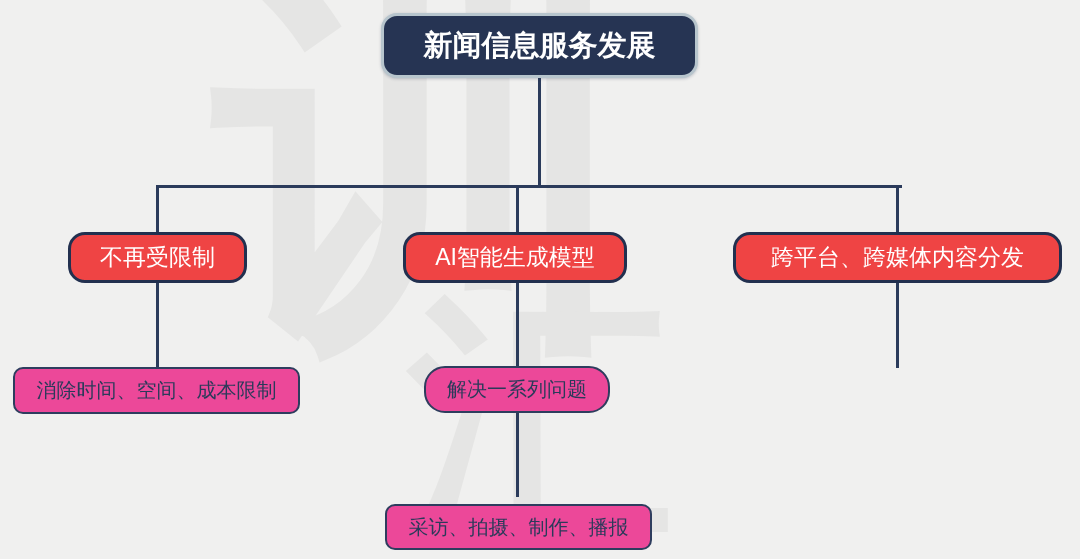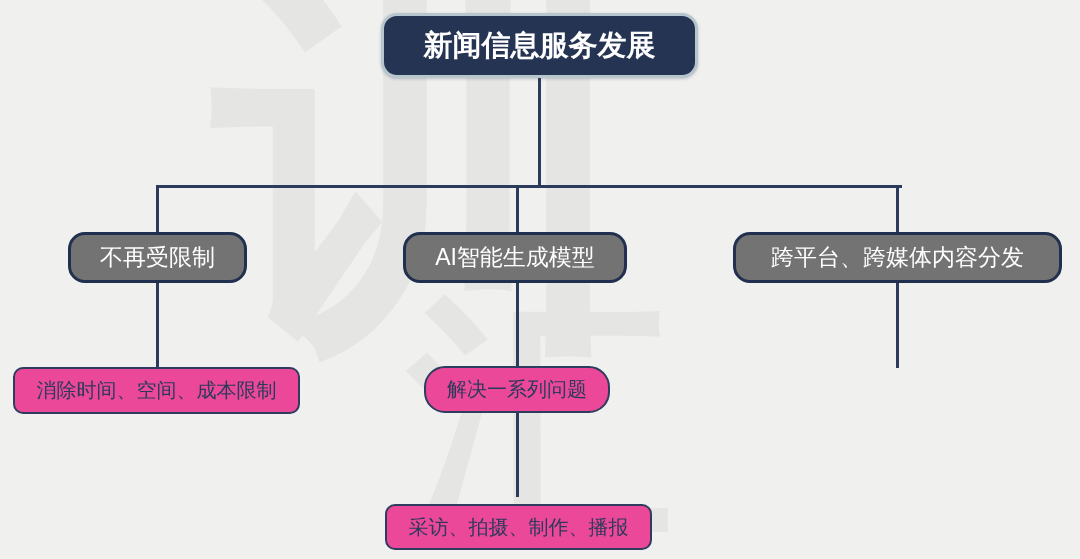--- a/index.html
+++ b/index.html
@@ -62,21 +62,21 @@
     border: 3px solid #b7c5cd;
     border-radius: 16px;
     color: #ffffff;
     font-size: 29px;
     font-weight: bold;
     box-shadow: 0 1px 3px rgba(40,52,83,0.25);
   }
 
   .branch {
     top: 232px; height: 51px;
-    background: #737373;
+    background: #ef4444;
     border: 3px solid #22304f;
     border-radius: 17px;
     color: #ffffff;
     font-size: 23px;
   }
   .b1 { left: 68px;  width: 179px; }
   .b2 { left: 403px; width: 224px; }
   .b3 { left: 733px; width: 329px; }
 
   .leaf {

